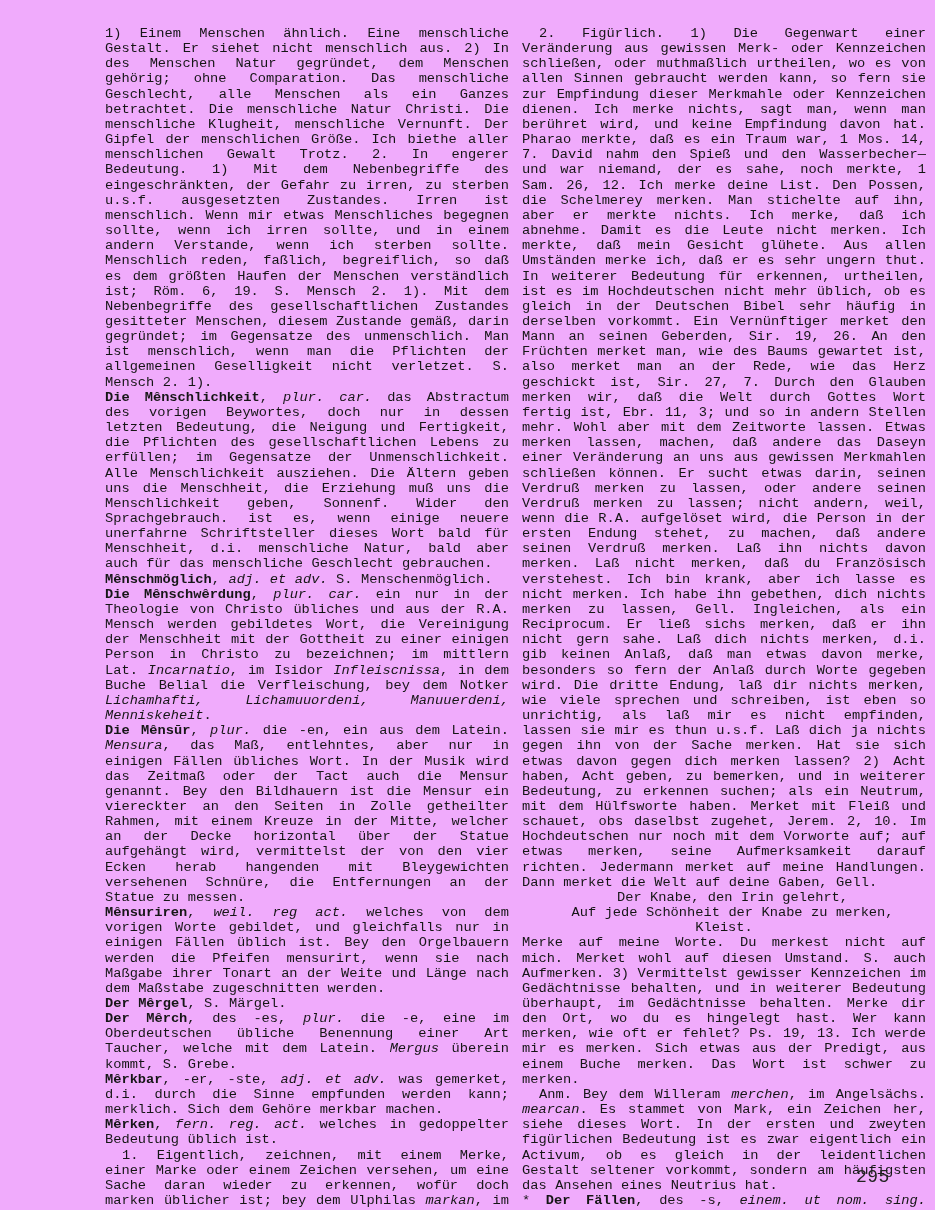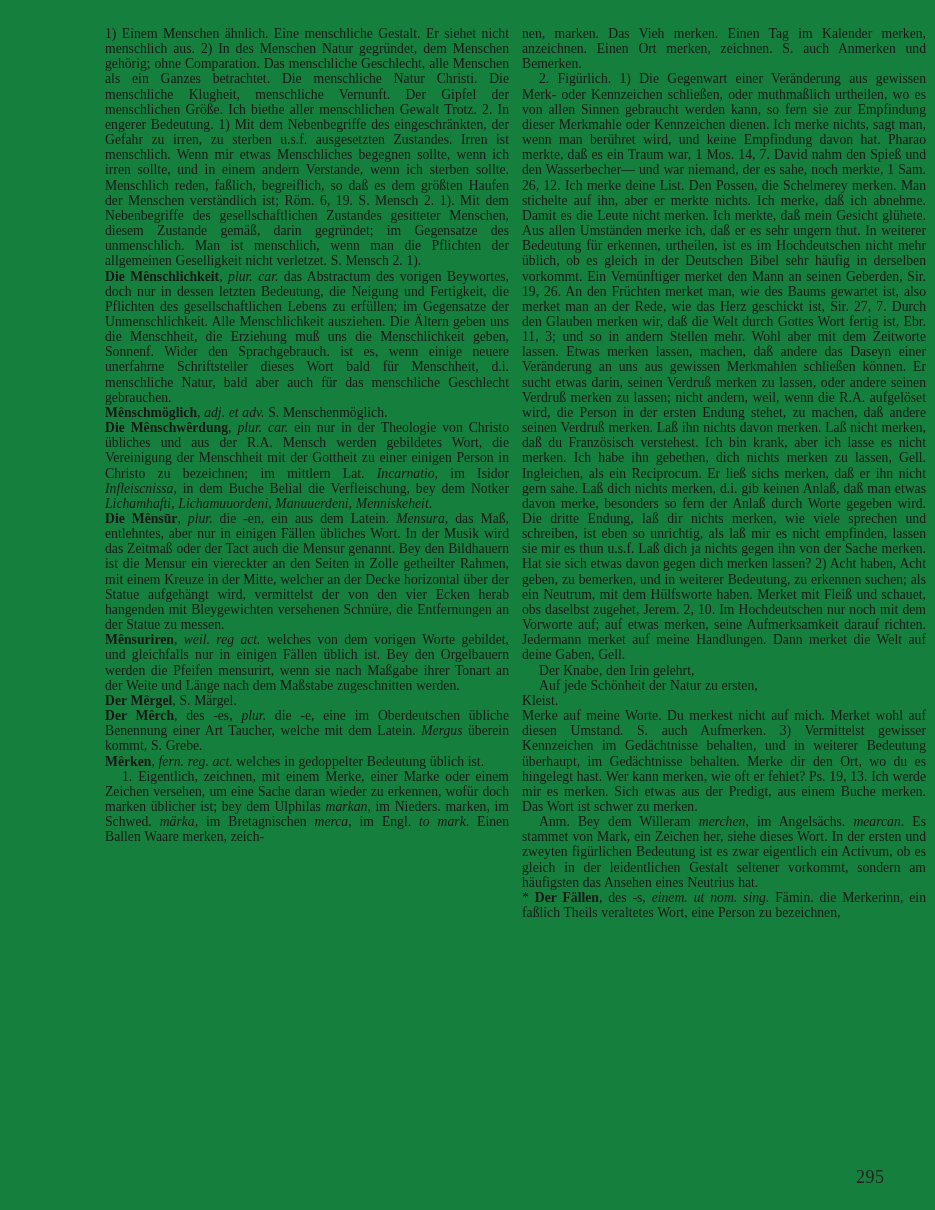--- a/index.html
+++ b/index.html
@@ -12,21 +12,22 @@
     height: 1210px;
     position: relative;
     overflow: hidden;
     font-family: "Liberation Serif", "DejaVu Serif", serif;
     color: #161616;
   }
   .page {
     position: absolute;
     left: 0; top: 0;
     width: 935px; height: 1210px;
-    background: #15803d;
+    background: #f0abfc;
+    font-family: Liberation Mono, monospace;
   }
   .columns {
     position: absolute;
     left: 105px;
     top: 26px;
     display: flex;
     gap: 13px;
   }
   .column {
     width: 404px;
@@ -36,25 +37,25 @@
     hyphens: auto;
     -webkit-hyphens: auto;
     word-spacing: 0.02em;
   }
   p.para {
     margin: 0;
     padding: 0;
   }
   p.para.indented { text-indent: 17px; }
   p.para.verse {
-    text-align: left;
+    text-align: center;
     text-indent: 17px;
   }
   p.para.attribution {
-    text-align: left;
+    text-align: center;
     text-indent: 0;
   }
   .bold { font-weight: bold; }
   .italic { font-style: italic; }
   .page-number {
     position: absolute;
     left: 856px;
     top: 1170px;
     font-size: 18px;
     line-height: 15px;
@@ -69,28 +70,28 @@
   <div class="columns">
     <div class="column">
         <p class="para continuation"><span>1) Einem Menschen ähnlich. Eine menschliche Gestalt. Er siehet nicht menschlich aus. 2) In des Menschen Natur gegründet, dem Menschen gehörig; ohne Comparation. Das menschliche Geschlecht, alle Menschen als ein Ganzes betrachtet. Die menschliche Natur Christi. Die menschliche Klugheit, menschliche Vernunft. Der Gipfel der menschlichen Größe. Ich biethe aller menschlichen Gewalt Trotz. 2. In engerer Bedeutung. 1) Mit dem Nebenbegriffe des eingeschränkten, der Gefahr zu irren, zu sterben u.s.f. ausgesetzten Zustandes. Irren ist menschlich. Wenn mir etwas Menschliches begegnen sollte, wenn ich irren sollte, und in einem andern Verstande, wenn ich sterben sollte. Menschlich reden, faßlich, begreiflich, so daß es dem größten Haufen der Menschen verständlich ist; Röm. 6, 19. S. Mensch 2. 1). Mit dem Nebenbegriffe des gesellschaftlichen Zustandes gesitteter Menschen, diesem Zustande gemäß, darin gegründet; im Gegensatze des unmenschlich. Man ist menschlich, wenn man die Pflichten der allgemeinen Geselligkeit nicht verletzet. S. Mensch 2. 1).</span></p>
         <p class="para entry"><span class="bold">Die Mênschlichkeit</span><span>, </span><span class="italic">plur. car.</span><span> das Abstractum des vorigen Beywortes, doch nur in dessen letzten Bedeutung, die Neigung und Fertigkeit, die Pflichten des gesellschaftlichen Lebens zu erfüllen; im Gegensatze der Unmenschlichkeit. Alle Menschlichkeit ausziehen. Die Ältern geben uns die Menschheit, die Erziehung muß uns die Menschlichkeit geben, Sonnenf. Wider den Sprachgebrauch. ist es, wenn einige neuere unerfahrne Schriftsteller dieses Wort bald für Menschheit, d.i. menschliche Natur, bald aber auch für das menschliche Geschlecht gebrauchen.</span></p>
         <p class="para entry"><span class="bold">Mênschmöglich</span><span>, </span><span class="italic">adj. et adv.</span><span> S. Menschenmöglich.</span></p>
         <p class="para entry"><span class="bold">Die Mênschwêrdung</span><span>, </span><span class="italic">plur. car.</span><span> ein nur in der Theologie von Christo übliches und aus der R.A. Mensch werden gebildetes Wort, die Vereinigung der Menschheit mit der Gottheit zu einer einigen Person in Christo zu bezeichnen; im mittlern Lat. </span><span class="italic">Incarnatio</span><span>, im Isidor </span><span class="italic">Infleiscnissa</span><span>, in dem Buche Belial die Verfleischung, bey dem Notker </span><span class="italic">Lichamhafti, Lichamuuordeni, Manuuerdeni, Menniskeheit</span><span>.</span></p>
         <p class="para entry"><span class="bold">Die Mênsūr</span><span>, </span><span class="italic">plur.</span><span> die -en, ein aus dem Latein. </span><span class="italic">Mensura</span><span>, das Maß, entlehntes, aber nur in einigen Fällen übliches Wort. In der Musik wird das Zeitmaß oder der Tact auch die Mensur genannt. Bey den Bildhauern ist die Mensur ein viereckter an den Seiten in Zolle getheilter Rahmen, mit einem Kreuze in der Mitte, welcher an der Decke horizontal über der Statue aufgehängt wird, vermittelst der von den vier Ecken herab hangenden mit Bleygewichten versehenen Schnüre, die Entfernungen an der Statue zu messen.</span></p>
         <p class="para entry"><span class="bold">Mênsuriren</span><span>, </span><span class="italic">weil. reg act.</span><span> welches von dem vorigen Worte gebildet, und gleichfalls nur in einigen Fällen üblich ist. Bey den Orgelbauern werden die Pfeifen mensurirt, wenn sie nach Maßgabe ihrer Tonart an der Weite und Länge nach dem Maßstabe zugeschnitten werden.</span></p>
         <p class="para entry"><span class="bold">Der Mêrgel</span><span>, S. Märgel.</span></p>
         <p class="para entry"><span class="bold">Der Mêrch</span><span>, des -es, </span><span class="italic">plur.</span><span> die -e, eine im Oberdeutschen übliche Benennung einer Art Taucher, welche mit dem Latein. </span><span class="italic">Mergus</span><span> überein kommt, S. Grebe.</span></p>
+        <p class="para entry"><span class="bold">Mêrkbar</span><span>, -er, -ste, </span><span class="italic">adj. et adv.</span><span> was gemerket, d.i. durch die Sinne empfunden werden kann; merklich. Sich dem Gehöre merkbar machen.</span></p>
         <p class="para entry"><span class="bold">Mêrken</span><span>, </span><span class="italic">fern. reg. act.</span><span> welches in gedoppelter Bedeutung üblich ist.</span></p>
         <p class="para indented"><span>1. Eigentlich, zeichnen, mit einem Merke, einer Marke oder einem Zeichen versehen, um eine Sache daran wieder zu erkennen, wofür doch marken üblicher ist; bey dem Ulphilas </span><span class="italic">markan</span><span>, im Nieders. marken, im Schwed. </span><span class="italic">märka</span><span>, im Bretagnischen </span><span class="italic">merca</span><span>, im Engl. </span><span class="italic">to mark</span><span>. Einen Ballen Waare merken, zeich-</span></p>
       </div>
     <div class="column">
-        <p class="para continuation"><span>nen, marken. Das Vieh merken. Einen Tag im Kalender merken, anzeichnen. Einen Ort merken, zeichnen. S. auch Anmerken und Bemerken.</span></p>
         <p class="para indented"><span>2. Figürlich. 1) Die Gegenwart einer Veränderung aus gewissen Merk- oder Kennzeichen schließen, oder muthmaßlich urtheilen, wo es von allen Sinnen gebraucht werden kann, so fern sie zur Empfindung dieser Merkmahle oder Kennzeichen dienen. Ich merke nichts, sagt man, wenn man berühret wird, und keine Empfindung davon hat. Pharao merkte, daß es ein Traum war, 1 Mos. 14, 7. David nahm den Spieß und den Wasserbecher— und war niemand, der es sahe, noch merkte, 1 Sam. 26, 12. Ich merke deine List. Den Possen, die Schelmerey merken. Man stichelte auf ihn, aber er merkte nichts. Ich merke, daß ich abnehme. Damit es die Leute nicht merken. Ich merkte, daß mein Gesicht glühete. Aus allen Umständen merke ich, daß er es sehr ungern thut. In weiterer Bedeutung für erkennen, urtheilen, ist es im Hochdeutschen nicht mehr üblich, ob es gleich in der Deutschen Bibel sehr häufig in derselben vorkommt. Ein Vernünftiger merket den Mann an seinen Geberden, Sir. 19, 26. An den Früchten merket man, wie des Baums gewartet ist, also merket man an der Rede, wie das Herz geschickt ist, Sir. 27, 7. Durch den Glauben merken wir, daß die Welt durch Gottes Wort fertig ist, Ebr. 11, 3; und so in andern Stellen mehr. Wohl aber mit dem Zeitworte lassen. Etwas merken lassen, machen, daß andere das Daseyn einer Veränderung an uns aus gewissen Merkmahlen schließen können. Er sucht etwas darin, seinen Verdruß merken zu lassen, oder andere seinen Verdruß merken zu lassen; nicht andern, weil, wenn die R.A. aufgelöset wird, die Person in der ersten Endung stehet, zu machen, daß andere seinen Verdruß merken. Laß ihn nichts davon merken. Laß nicht merken, daß du Französisch verstehest. Ich bin krank, aber ich lasse es nicht merken. Ich habe ihn gebethen, dich nichts merken zu lassen, Gell. Ingleichen, als ein Reciprocum. Er ließ sichs merken, daß er ihn nicht gern sahe. Laß dich nichts merken, d.i. gib keinen Anlaß, daß man etwas davon merke, besonders so fern der Anlaß durch Worte gegeben wird. Die dritte Endung, laß dir nichts merken, wie viele sprechen und schreiben, ist eben so unrichtig, als laß mir es nicht empfinden, lassen sie mir es thun u.s.f. Laß dich ja nichts gegen ihn von der Sache merken. Hat sie sich etwas davon gegen dich merken lassen? 2) Acht haben, Acht geben, zu bemerken, und in weiterer Bedeutung, zu erkennen suchen; als ein Neutrum, mit dem Hülfsworte haben. Merket mit Fleiß und schauet, obs daselbst zugehet, Jerem. 2, 10. Im Hochdeutschen nur noch mit dem Vorworte auf; auf etwas merken, seine Aufmerksamkeit darauf richten. Jedermann merket auf meine Handlungen. Dann merket die Welt auf deine Gaben, Gell.</span></p>
         <p class="para verse"><span>Der Knabe, den Irin gelehrt,</span></p>
-        <p class="para verse"><span>Auf jede Schönheit der Natur zu ersten,</span></p>
+        <p class="para verse"><span>Auf jede Schönheit der Knabe zu merken,</span></p>
         <p class="para attribution"><span>Kleist.</span></p>
         <p class="para continuation"><span>Merke auf meine Worte. Du merkest nicht auf mich. Merket wohl auf diesen Umstand. S. auch Aufmerken. 3) Vermittelst gewisser Kennzeichen im Gedächtnisse behalten, und in weiterer Bedeutung überhaupt, im Gedächtnisse behalten. Merke dir den Ort, wo du es hingelegt hast. Wer kann merken, wie oft er fehlet? Ps. 19, 13. Ich werde mir es merken. Sich etwas aus der Predigt, aus einem Buche merken. Das Wort ist schwer zu merken.</span></p>
         <p class="para indented"><span>Anm. Bey dem Willeram </span><span class="italic">merchen</span><span>, im Angelsächs. </span><span class="italic">mearcan</span><span>. Es stammet von Mark, ein Zeichen her, siehe dieses Wort. In der ersten und zweyten figürlichen Bedeutung ist es zwar eigentlich ein Activum, ob es gleich in der leidentlichen Gestalt seltener vorkommt, sondern am häufigsten das Ansehen eines Neutrius hat.</span></p>
         <p class="para entry"><span>* </span><span class="bold">Der Fällen</span><span>, des -s, </span><span class="italic">einem. ut nom. sing.</span><span> Fämin. die Merkerinn, ein faßlich Theils veraltetes Wort, eine Person zu bezeichnen,</span></p>
       </div>
   </div>
   <div class="page-number">295</div>
 </div>
 
 </body></html>

